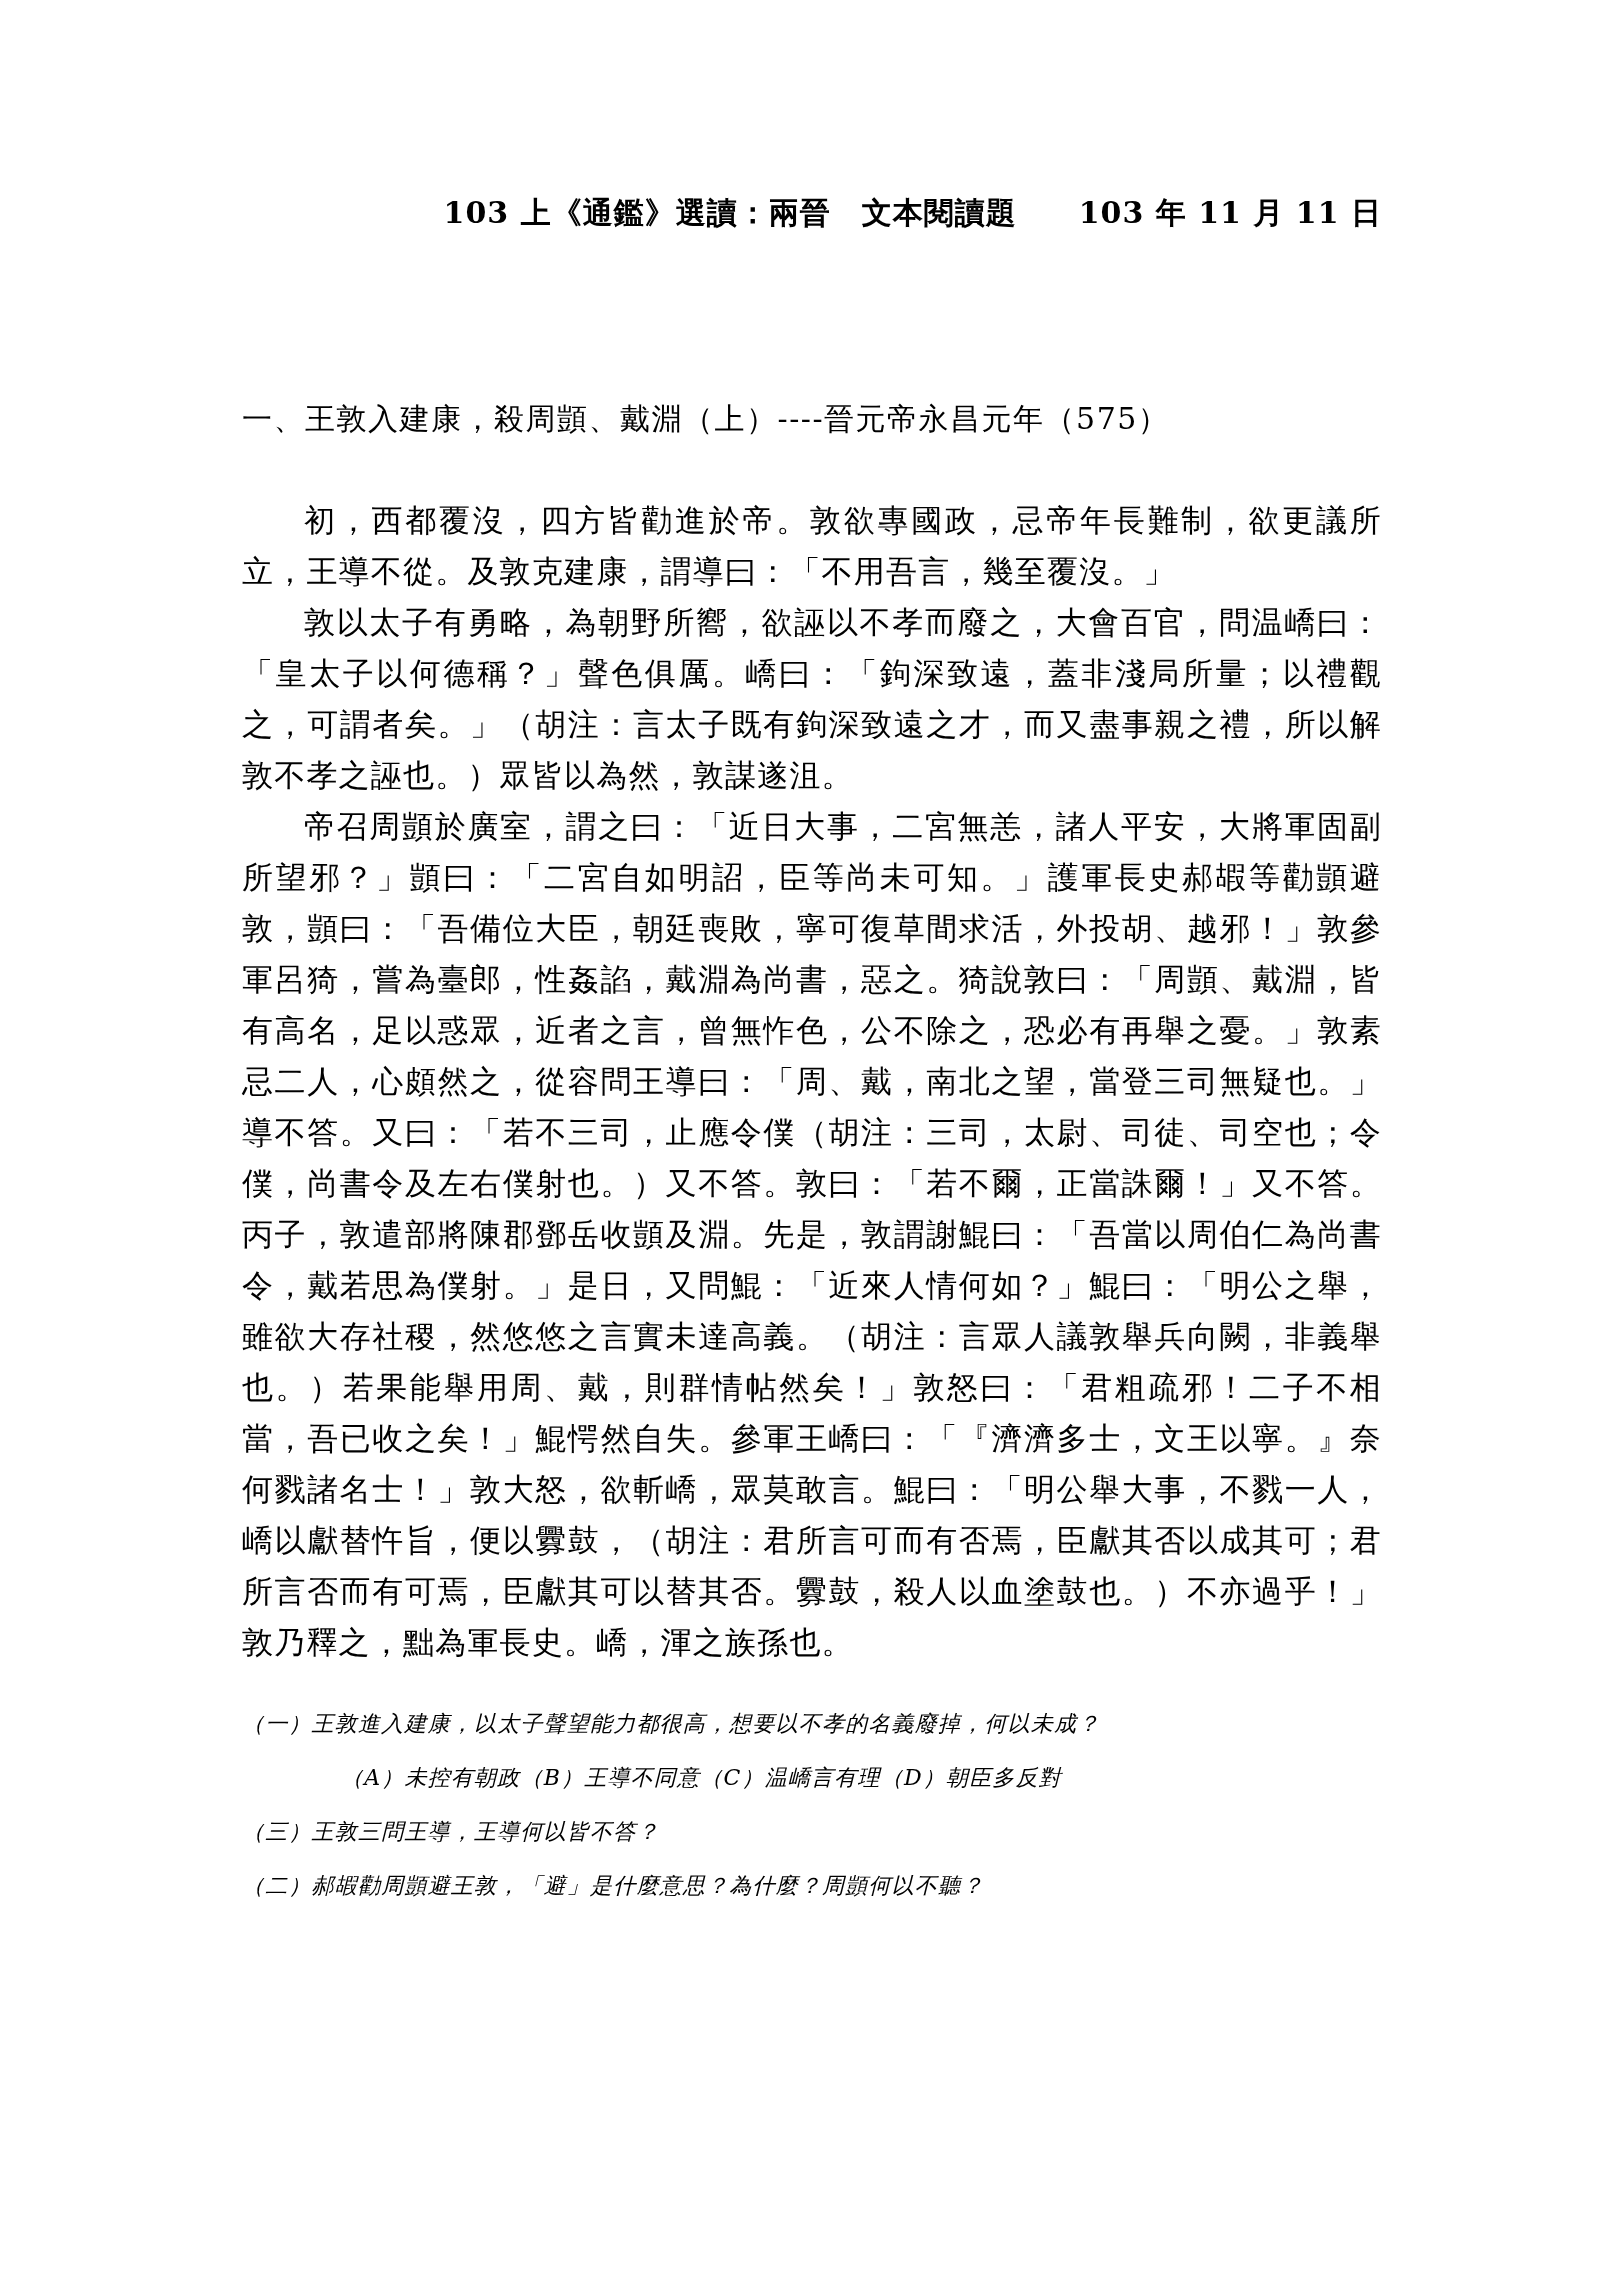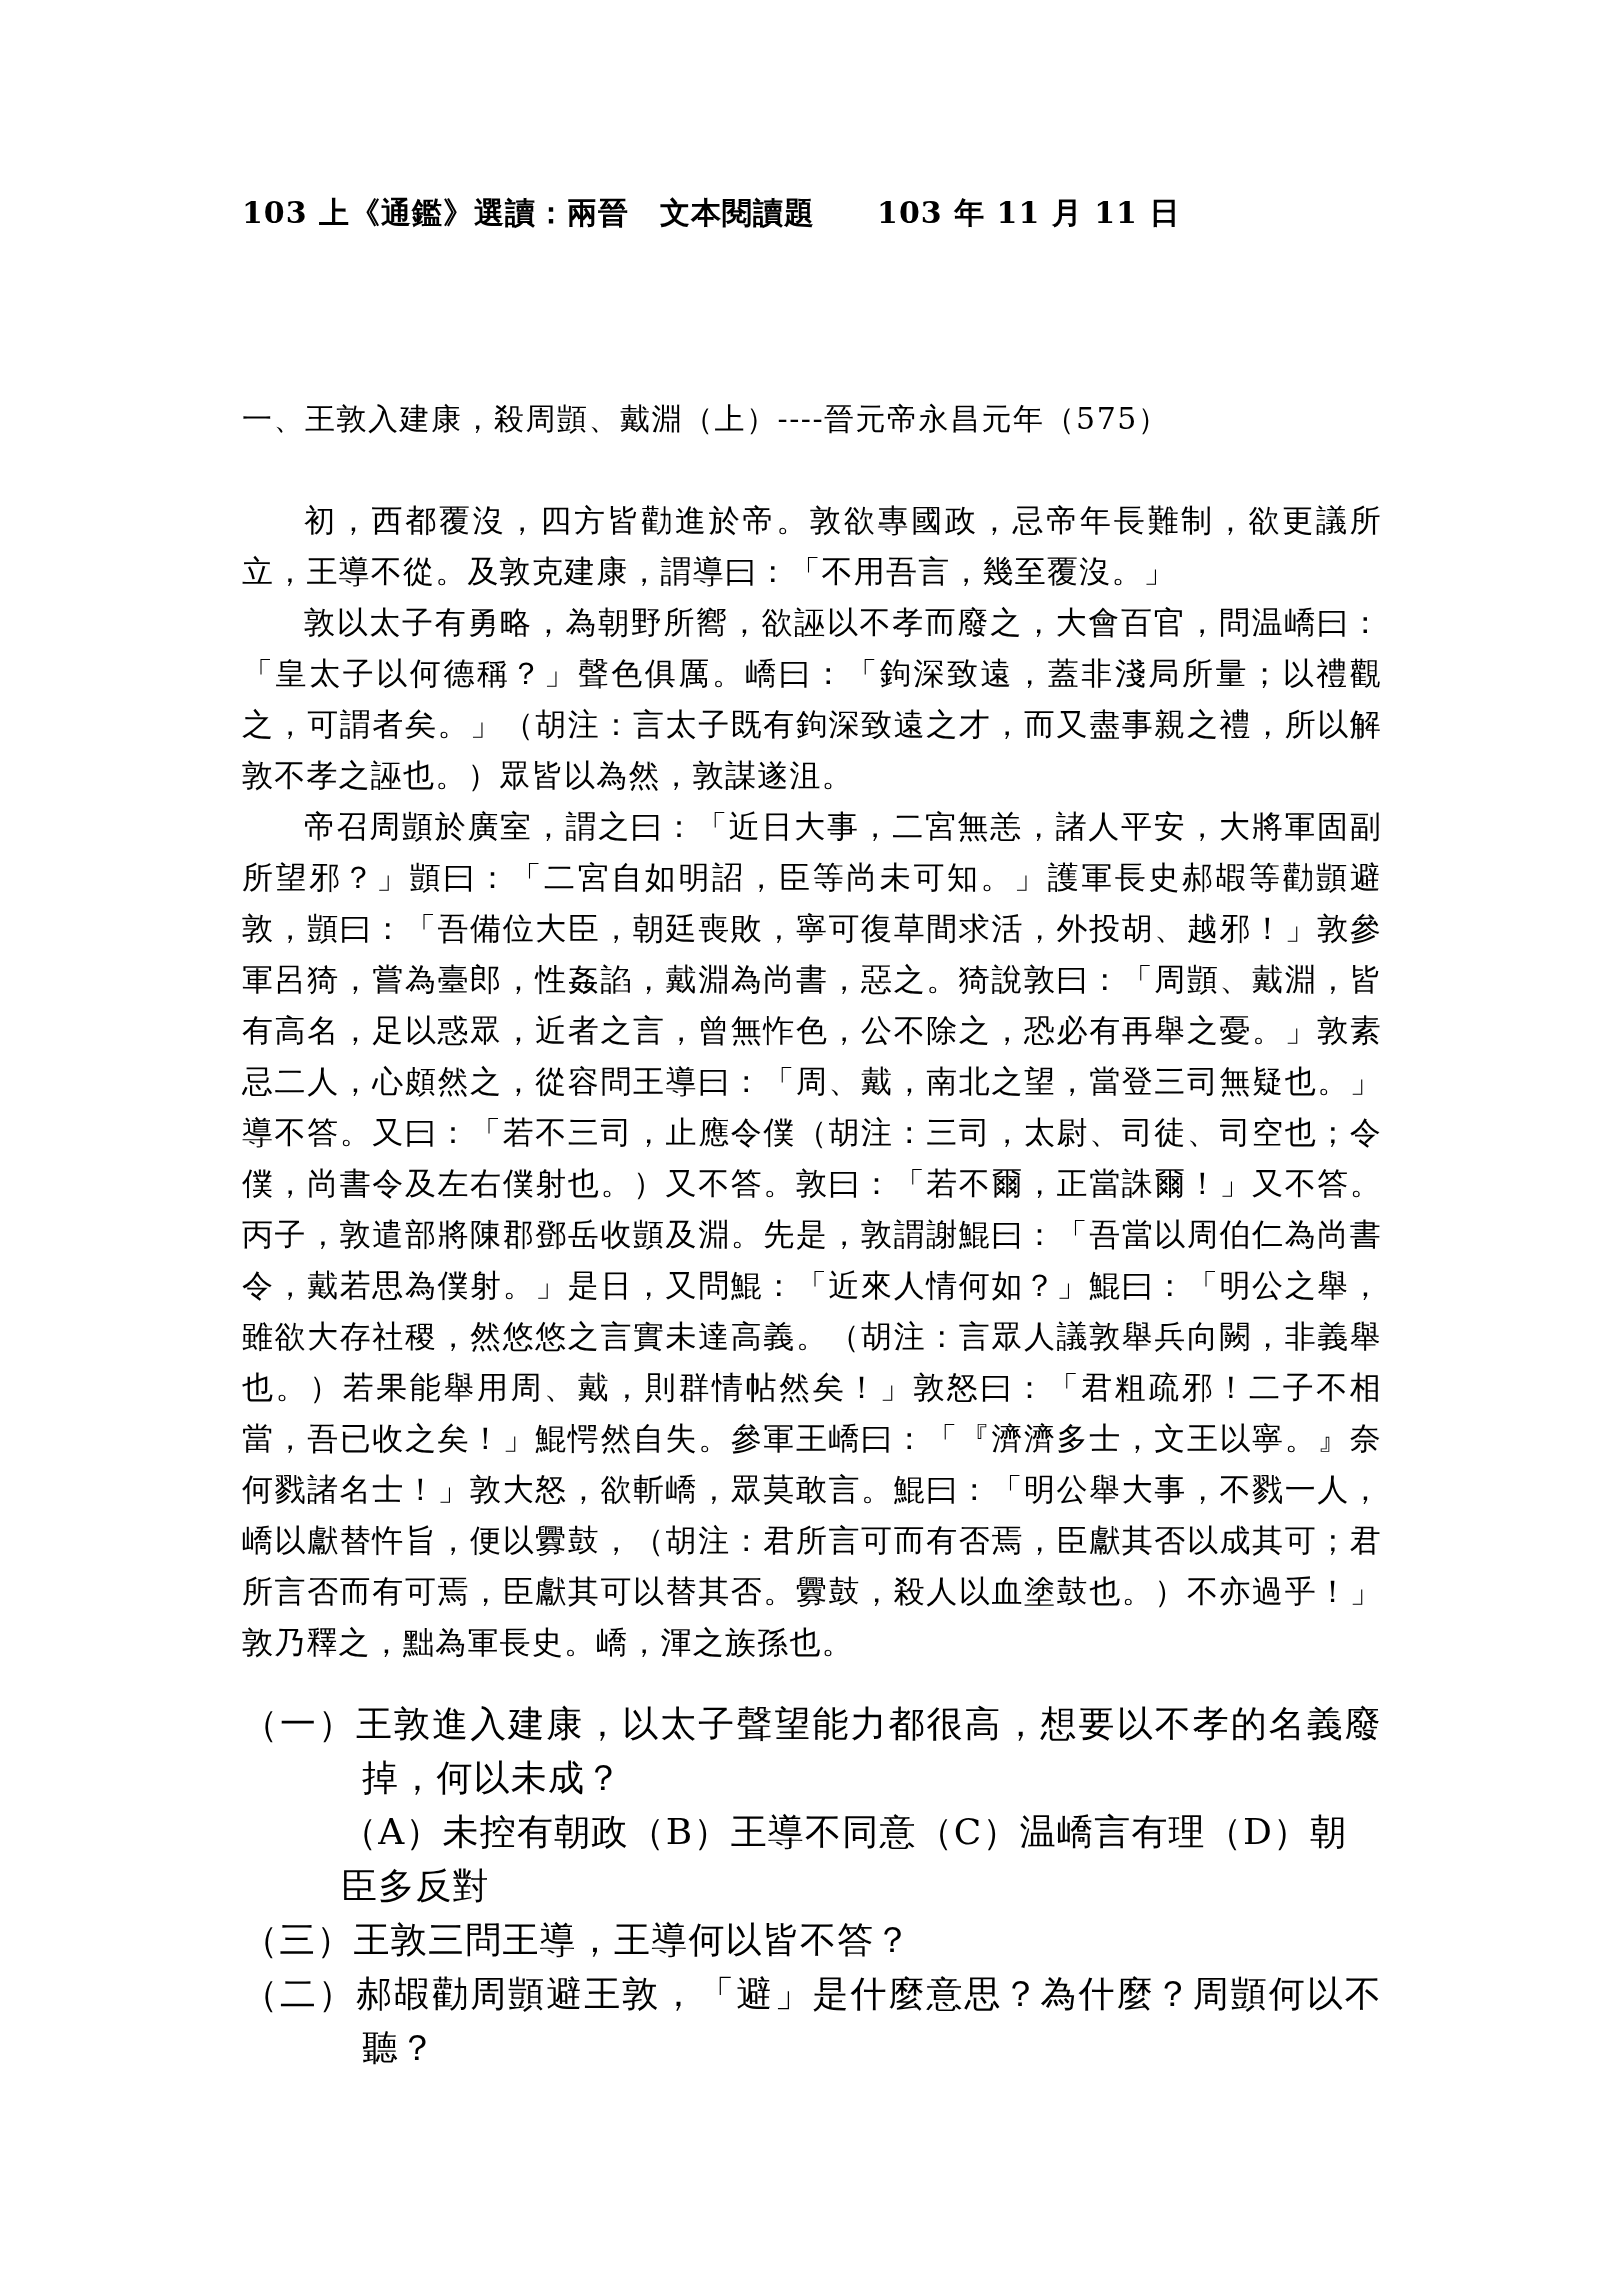--- a/index.html
+++ b/index.html
@@ -8,21 +8,21 @@
     width: 1621px;
     height: 2293px;
     background: #ffffff;
     color: #000000;
     font-family: "DejaVu Serif", "Liberation Serif", serif;
     box-sizing: border-box;
     padding: 193px 239px 0 242px;
     overflow: hidden;
   }
   .doc-title {
-    text-align: left;
+    text-align: right;
     font-weight: bold;
     font-size: 30px;
     letter-spacing: 1px;
     line-height: 39px;
     white-space: nowrap;
   }
   .section-heading {
     margin-top: 165px;
     font-size: 30px;
     letter-spacing: 1.5px;
@@ -33,22 +33,23 @@
     margin: 0;
     font-size: 31px;
     letter-spacing: 1.2px;
     line-height: 51px;
     text-indent: 2em;
     text-align: justify;
     text-justify: inter-ideograph;
   }
   .questions {
     margin-top: 29px;
-    font-size: 36px;
+    font-size: 22px;
     letter-spacing: 1.2px;
+    font-style: italic;
   }
   .question {
     line-height: 54px;
     padding-left: 120px;
     text-indent: -120px;
     text-align: justify;
     text-justify: inter-ideograph;
   }
   .options {
     line-height: 54px;

